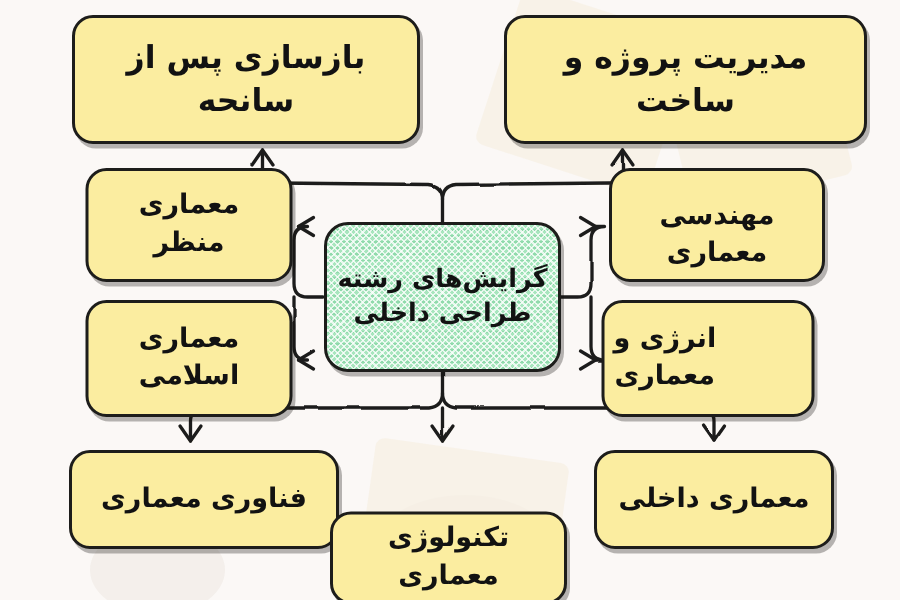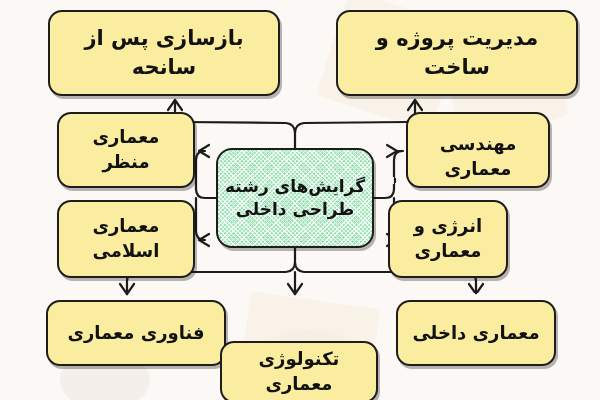--- a/index.html
+++ b/index.html
@@ -82,21 +82,21 @@
   }
 
   
   #node-post-disaster   { left: 48px;  top: 10px;  width: 232px; height: 86px;  font-size: 21px; }
   #node-project-mgmt    { left: 316px; top: 10px;  width: 242px; height: 86px;  font-size: 21px; margin-left: 20px; }
 
   #node-landscape       { left: 57px;  top: 112px; width: 138px; height: 76px;  font-size: 18px; }
   #node-islamic         { left: 57px;  top: 200px; width: 138px; height: 78px;  font-size: 18px; }
 
   #node-arch-eng        { left: 406px; top: 112px; width: 144px; height: 76px;  font-size: 18px; align-items: flex-end; }
-  #node-energy          { left: 388px; top: 200px; width: 120px; height: 78px;  font-size: 18px; }
+  #node-energy          { left: 401px; top: 200px; width: 142px; height: 78px;  font-size: 18px; justify-content: flex-end; }
 
   #node-center          { left: 216px; top: 148px; width: 158px; height: 100px; font-size: 17px; }
 
   #node-arch-technology { left: 46px;  top: 300px; width: 180px; height: 66px;  font-size: 18px; }
   #node-tech-arch       { left: 220px; top: 300px; width: 158px; height: 62px;  font-size: 18px; margin-top: 41px; }
   #node-interior-arch   { left: 396px; top: 300px; width: 160px; height: 66px;  font-size: 18px; }
 </style>
 </head>
 <body>
 

